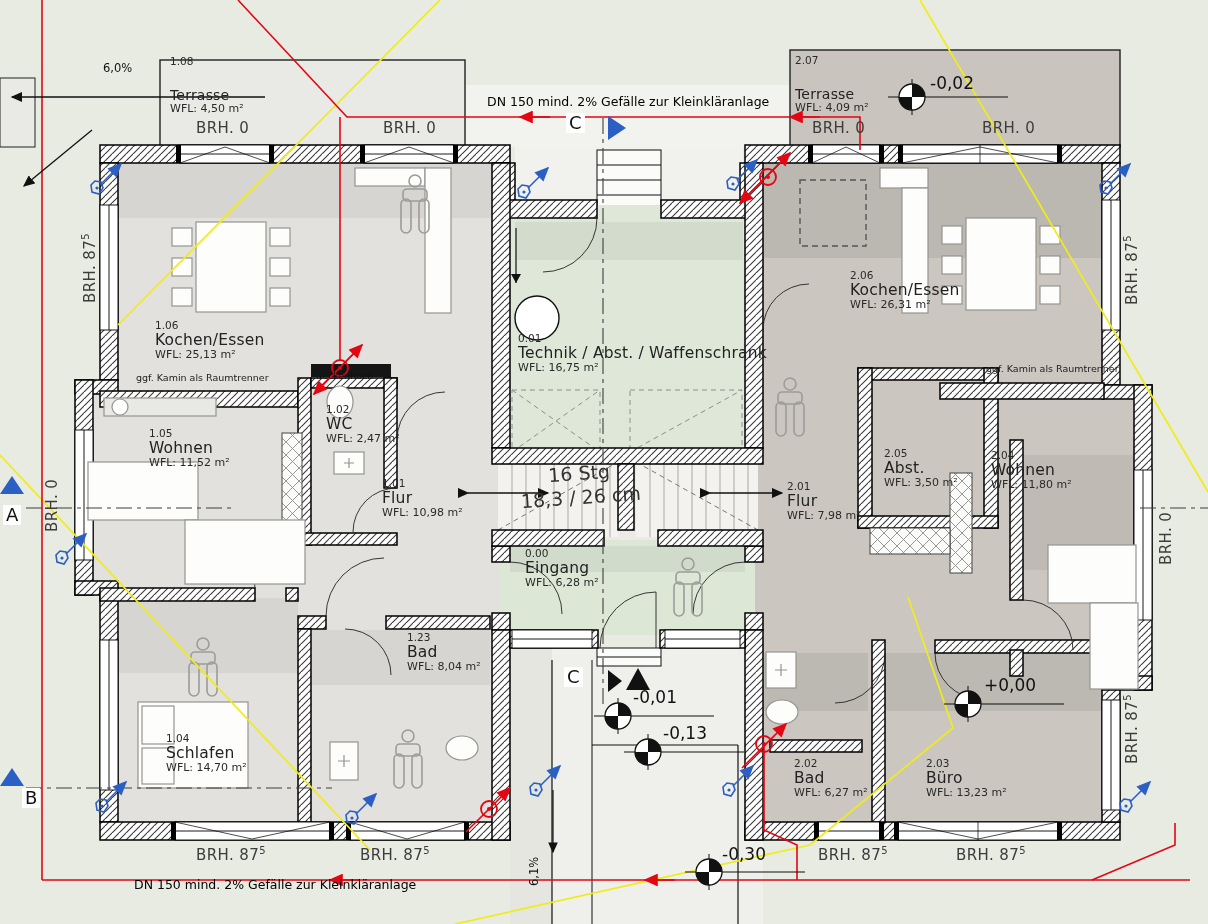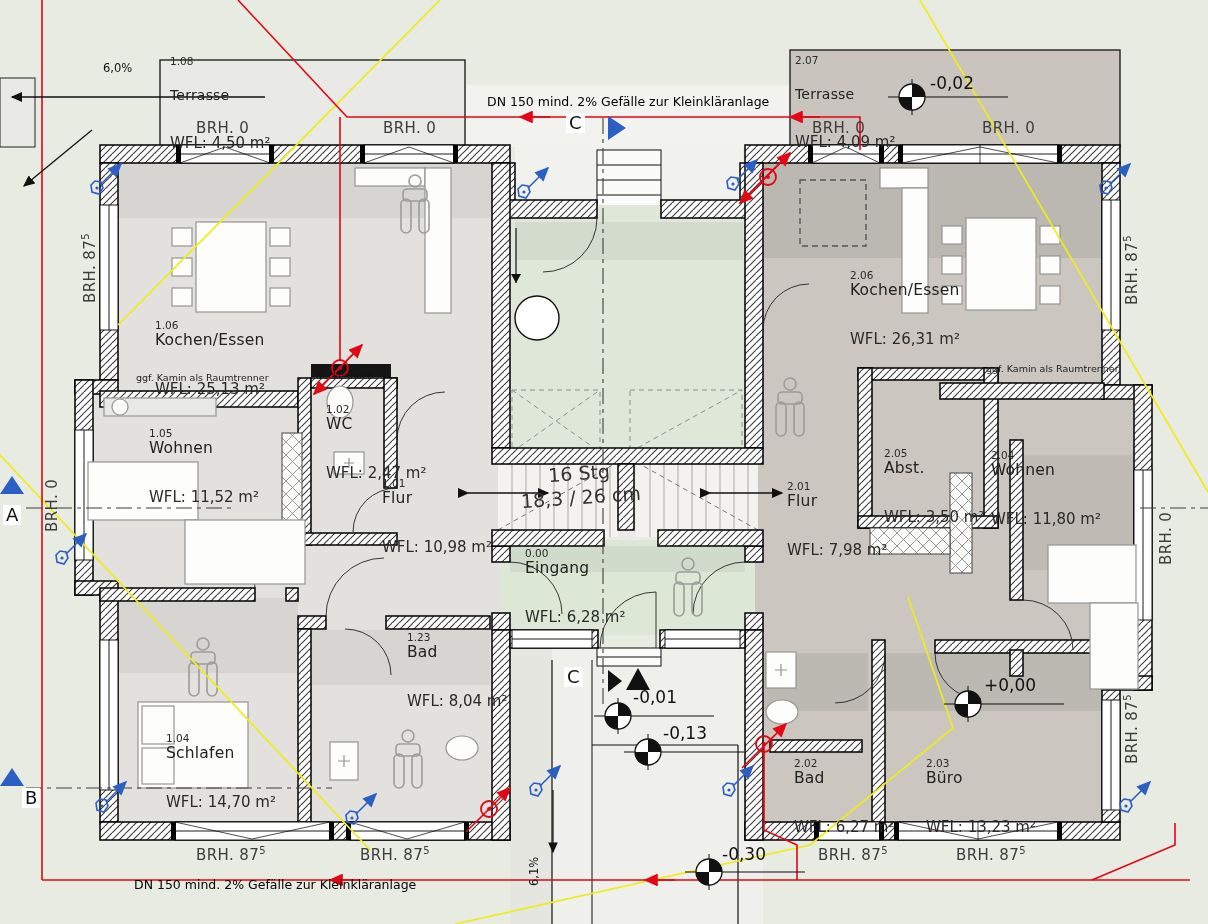--- a/index.html
+++ b/index.html
@@ -2,21 +2,21 @@
 <html><head>
 <meta charset="utf-8">
 <style>
   html,body{margin:0;padding:0;background:#fff;}
   #canvas{position:relative;width:1208px;height:924px;background:#e8ebe2;overflow:hidden;
           font-family:"DejaVu Sans","Liberation Sans",sans-serif;color:#1c1c1c;}
   #plan-svg{position:absolute;left:0;top:0;}
   .lbl{position:absolute;white-space:nowrap;line-height:1.12;}
   .room .rid{font-size:10.5px;color:#2a2a2a;}
   .room .rname{font-size:15.5px;color:#222;letter-spacing:.2px;}
-  .room .rarea{font-size:15px;color:#2a2a2a;margin-top:32px;}
+  .room .rarea{font-size:11px;color:#2a2a2a;}
   .room.sm .rname{font-size:14px;margin-top:20px;}
   .brh{font-size:15px;color:#3c3c3c;letter-spacing:.4px;}
   .brh sup{font-size:10px;}
   .vert{transform:rotate(-90deg);transform-origin:0 0;}
   .note-red{font-size:12.5px;color:#000000;}
   .marker-letter{font-size:18px;background:#fff;padding:0 3px;color:#111;}
   .lvl{font-size:17px;color:#111;}
   .slope{font-size:11.5px;color:#111;}
   .small-note{font-size:9.5px;color:#222;}
   .stairs-lbl{font-size:19px;color:#333;text-align:center;transform:rotate(-4deg);line-height:1.25;}
@@ -482,20 +482,25 @@
   <div class="rarea">WFL: 25,13 m²</div>
 </div>
 <div class="lbl small-note" style="left:136px;top:373px">ggf. Kamin als Raumtrenner</div>
 <div class="lbl small-note" style="left:316px;top:371px;color:#111">deckenhoch</div>
 
 <div class="lbl room" style="left:326px;top:404px">
   <div class="rid">1.02</div>
   <div class="rname">WC</div>
   <div class="rarea">WFL: 2,47 m²</div>
 </div>
+<div class="lbl room" style="left:518px;top:333px">
+  <div class="rid">0.01</div>
+  <div class="rname">Technik / Abst. / Waffenschrank</div>
+  <div class="rarea">WFL: 16,75 m²</div>
+</div>
 <div class="lbl room" style="left:850px;top:270px">
   <div class="rid">2.06</div>
   <div class="rname">Kochen/Essen</div>
   <div class="rarea">WFL: 26,31 m²</div>
 </div>
 <div class="lbl small-note" style="left:986px;top:364px">ggf. Kamin als Raumtrenner</div>
 
 <div class="lbl room" style="left:149px;top:428px">
   <div class="rid">1.05</div>
   <div class="rname">Wohnen</div>

